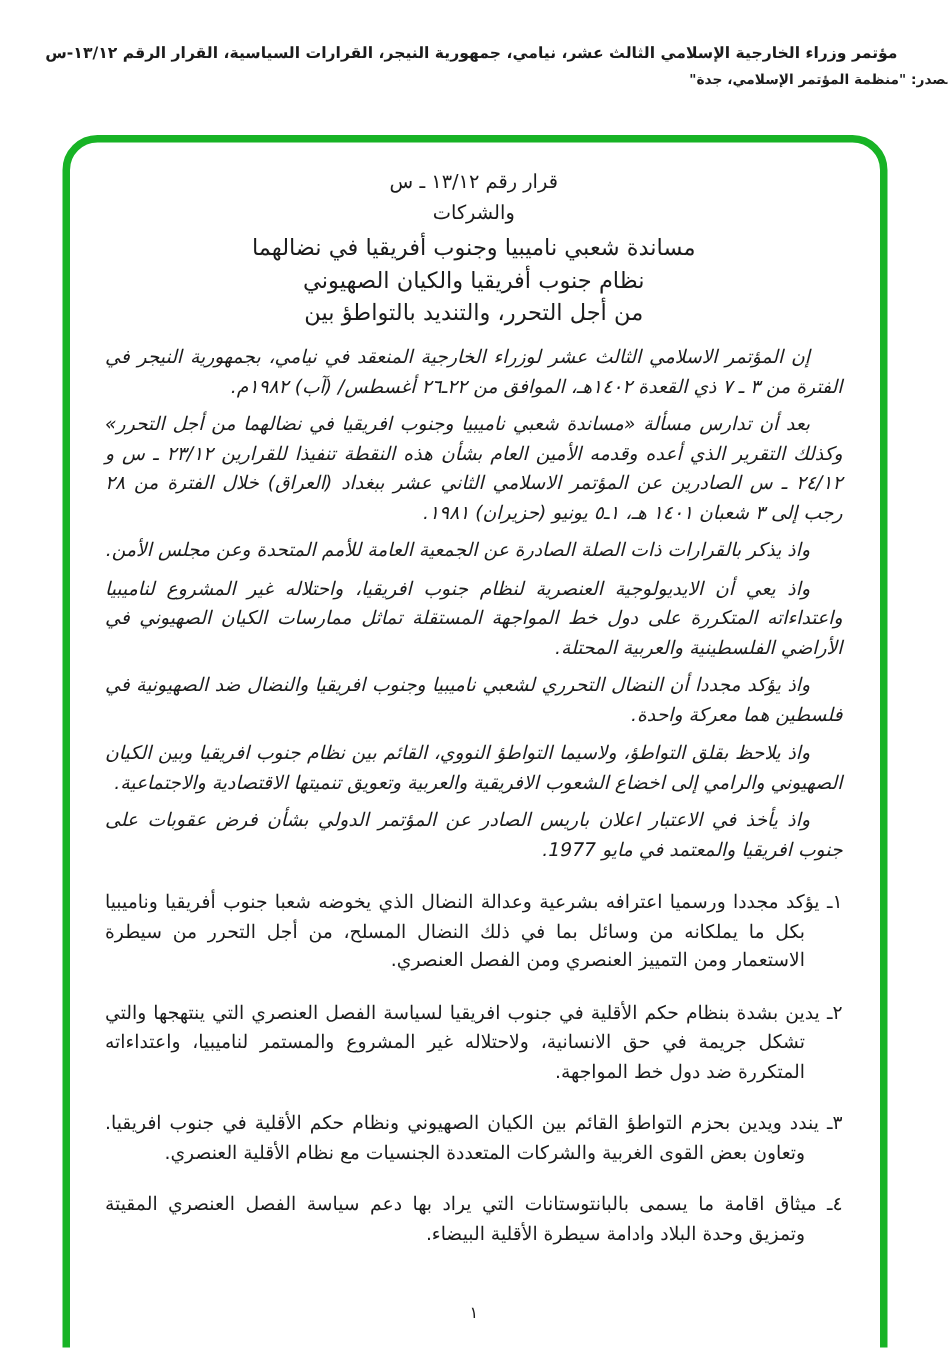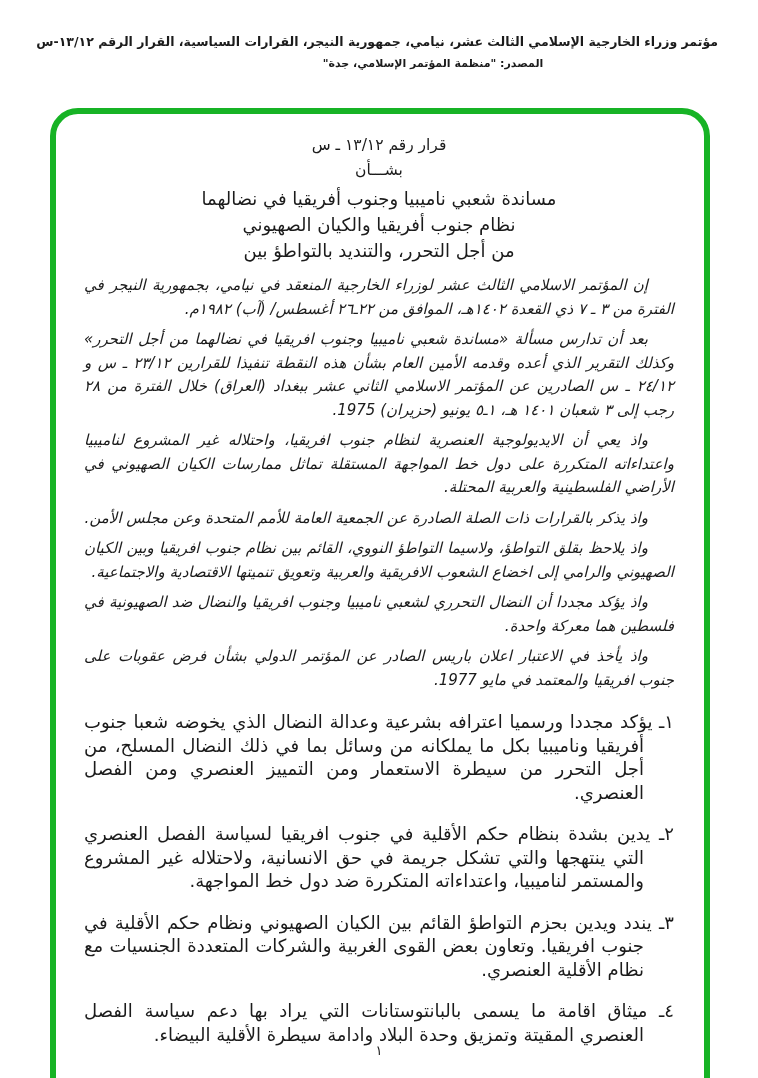--- a/index.html
+++ b/index.html
@@ -2,21 +2,21 @@
 <html lang="ar"><head>
 <meta charset="utf-8">
 <style>
   html,body{margin:0;padding:0;}
   body{
     width:758px;height:1078px;background:#ffffff;position:relative;
     font-family:"DejaVu Sans",sans-serif;color:#1b1b1b;overflow:hidden;
   }
   .doc-header{
     position:absolute;top:34px;left:40px;right:40px;
-    direction:rtl;text-align:center;
+    direction:rtl;text-align:right;
   }
   .doc-header .line1{
     font-size:12.5px;font-weight:bold;white-space:nowrap;letter-spacing:0;
   }
   .doc-header .line2{
     font-size:11px;font-weight:bold;margin-top:8px;
     position:relative;left:54px;
   }
   .frame{
     position:absolute;left:50px;top:108px;width:660px;height:1024px;
@@ -25,52 +25,52 @@
   }
   .title-block{text-align:center;margin-bottom:10px;}
   .title-block .t-num{font-size:15.5px;margin-bottom:7px;}
   .title-block .t-subject{font-size:15.5px;margin-bottom:7px;}
   .title-block .t-line{font-size:18px;line-height:26px;}
   .para{
     font-size:15px;line-height:23.5px;text-align:justify;
     text-indent:26px;margin:0 0 7px 0;font-style:italic;
   }
   .item{
-    font-size:18px;line-height:23.5px;text-align:justify;
+    font-size:15px;line-height:23.5px;text-align:justify;
     padding-right:30px;text-indent:-30px;margin:18px 0 8px 0;
   }
   .item .num{white-space:nowrap;}
   .page-number{
     position:absolute;left:0;right:0;top:1043px;text-align:center;
     font-size:13px;
   }
 </style>
 </head>
 <body>
 
 <div class="doc-header">
   <div class="line1">مؤتمر وزراء الخارجية الإسلامي الثالث عشر، نيامي، جمهورية النيجر، القرارات السياسية، القرار الرقم ١٣/١٢-س</div>
   <div class="line2">المصدر:  "منظمة المؤتمر الإسلامي، جدة"</div>
 </div>
 
 <div class="frame" style="border-color: rgb(23, 179, 37);">
   <div class="title-block">
     <div class="t-num">قرار رقم ١٣/١٢ ـ س</div>
-    <div class="t-subject">بشـــأن</div>
+    <div class="t-subject">والشركات</div>
     <div class="t-line">مساندة شعبي ناميبيا وجنوب أفريقيا في نضالهما</div>
     <div class="t-line">نظام جنوب أفريقيا والكيان الصهيوني</div>
     <div class="t-line">من أجل التحرر، والتنديد بالتواطؤ بين</div>
   </div>
 
   <p class="para">إن المؤتمر الاسلامي الثالث عشر لوزراء الخارجية المنعقد في نيامي، بجمهورية النيجر في الفترة من ٣ ـ ٧ ذي القعدة ١٤٠٢هـ، الموافق من ٢٢ـ٢٦ أغسطس/ (آب) ١٩٨٢م.</p>
-  <p class="para">بعد أن تدارس مسألة «مساندة شعبي ناميبيا وجنوب افريقيا في نضالهما من أجل التحرر» وكذلك التقرير الذي أعده وقدمه الأمين العام بشأن هذه النقطة تنفيذا للقرارين ٢٣/١٢ ـ س و ٢٤/١٢ ـ س الصادرين عن المؤتمر الاسلامي الثاني عشر ببغداد (العراق) خلال الفترة من ٢٨ رجب إلى ٣ شعبان ١٤٠١ هـ، ١ـ٥ يونيو (حزيران) 1975.</p>
+  <p class="para">بعد أن تدارس مسألة «مساندة شعبي ناميبيا وجنوب افريقيا في نضالهما من أجل التحرر» وكذلك التقرير الذي أعده وقدمه الأمين العام بشأن هذه النقطة تنفيذا للقرارين ٢٣/١٢ ـ س و ٢٤/١٢ ـ س الصادرين عن المؤتمر الاسلامي الثاني عشر ببغداد (العراق) خلال الفترة من ٢٨ رجب إلى ٣ شعبان ١٤٠١ هـ، ١ـ٥ يونيو (حزيران) ١٩٨١.</p>
+  <p class="para">واذ يذكر بالقرارات ذات الصلة الصادرة عن الجمعية العامة للأمم المتحدة وعن مجلس الأمن.</p>
   <p class="para">واذ يعي أن الايديولوجية العنصرية لنظام جنوب افريقيا، واحتلاله غير المشروع لناميبيا واعتداءاته المتكررة على دول خط المواجهة المستقلة تماثل ممارسات الكيان الصهيوني في الأراضي الفلسطينية والعربية المحتلة.</p>
-  <p class="para">واذ يذكر بالقرارات ذات الصلة الصادرة عن الجمعية العامة للأمم المتحدة وعن مجلس الأمن.</p>
+  <p class="para">واذ يؤكد مجددا أن النضال التحرري لشعبي ناميبيا وجنوب افريقيا والنضال ضد الصهيونية في فلسطين هما معركة واحدة.</p>
   <p class="para">واذ يلاحظ بقلق التواطؤ، ولاسيما التواطؤ النووي، القائم بين نظام جنوب افريقيا وبين الكيان الصهيوني والرامي إلى اخضاع الشعوب الافريقية والعربية وتعويق تنميتها الاقتصادية والاجتماعية.</p>
-  <p class="para">واذ يؤكد مجددا أن النضال التحرري لشعبي ناميبيا وجنوب افريقيا والنضال ضد الصهيونية في فلسطين هما معركة واحدة.</p>
   <p class="para">واذ يأخذ في الاعتبار اعلان باريس الصادر عن المؤتمر الدولي بشأن فرض عقوبات على جنوب افريقيا والمعتمد في مايو 1977.</p>
 
   <p class="item"><span class="num">١ـ</span> <span>يؤكد مجددا ورسميا اعترافه بشرعية وعدالة النضال الذي يخوضه شعبا جنوب أفريقيا وناميبيا بكل ما يملكانه من وسائل بما في ذلك النضال المسلح، من أجل التحرر من سيطرة الاستعمار ومن التمييز العنصري ومن الفصل العنصري.</span></p>
   <p class="item"><span class="num">٢ـ</span> <span>يدين بشدة بنظام حكم الأقلية في جنوب افريقيا لسياسة الفصل العنصري التي ينتهجها والتي تشكل جريمة في حق الانسانية، ولاحتلاله غير المشروع والمستمر لناميبيا، واعتداءاته المتكررة ضد دول خط المواجهة.</span></p>
   <p class="item"><span class="num">٣ـ</span> <span>يندد ويدين بحزم التواطؤ القائم بين الكيان الصهيوني ونظام حكم الأقلية في جنوب افريقيا. وتعاون بعض القوى الغربية والشركات المتعددة الجنسيات مع نظام الأقلية العنصري.</span></p>
   <p class="item"><span class="num">٤ـ</span> <span>ميثاق اقامة ما يسمى بالبانتوستانات التي يراد بها دعم سياسة الفصل العنصري المقيتة وتمزيق وحدة البلاد وادامة سيطرة الأقلية البيضاء.</span></p>
 </div>
 
 <div class="page-number">١</div>
 

